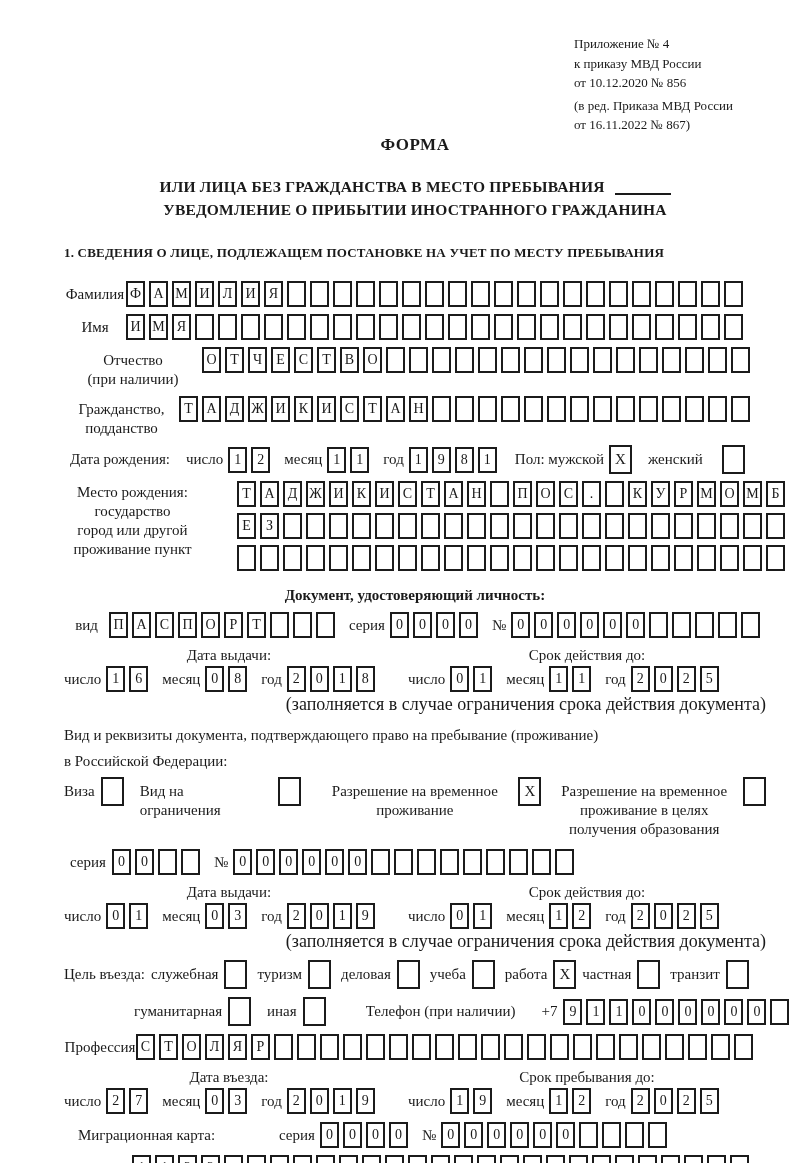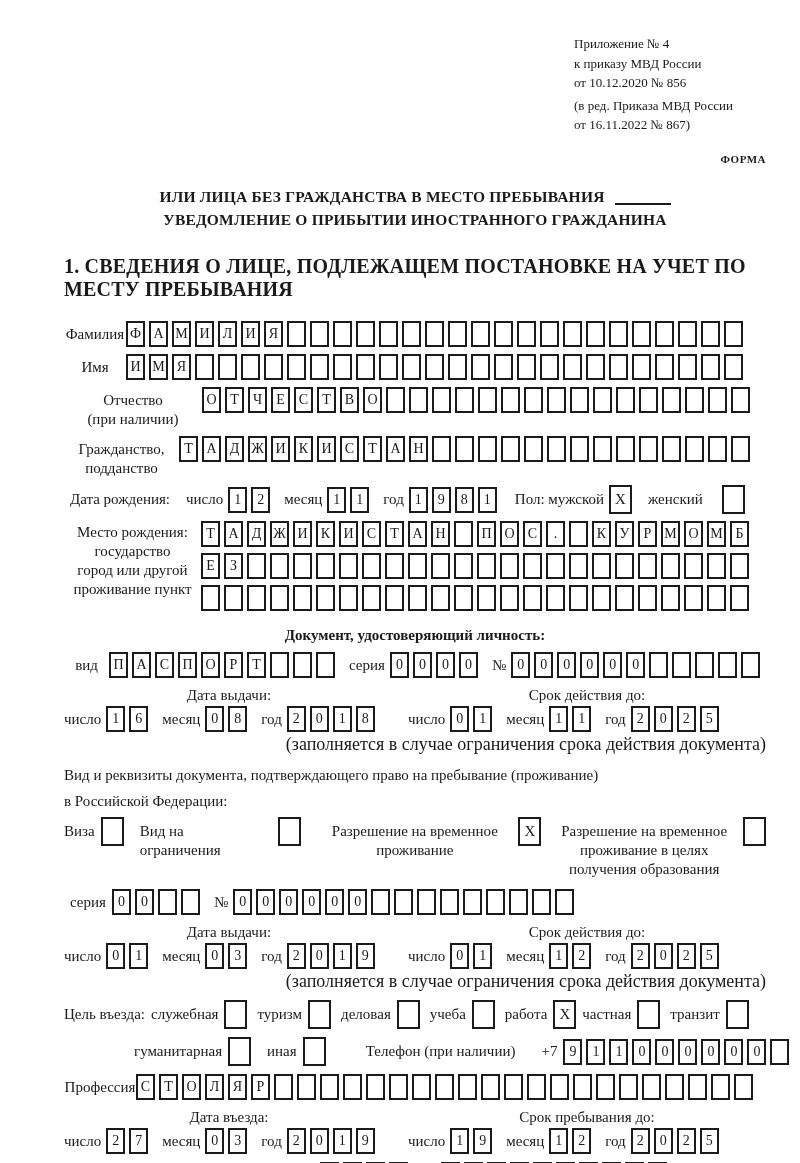--- a/index.html
+++ b/index.html
@@ -4,24 +4,24 @@
 <style>
   html,body { margin:0; padding:0; background:#e8e8e8; }
   .page {
     width:800px; height:1163px; box-sizing:border-box; margin:0 auto;
     background:#ffffff; color:#1a1a1a;
     font-family:"Liberation Serif","DejaVu Serif",serif;
     font-size:15px; padding:34px 34px 20px 64px; overflow:hidden; position:relative;
   }
   .hdr { width:192px; margin-left:auto; font-size:13px; line-height:1.5; }
   .hdr-sub { margin-top:3px; }
-  .forma { text-align:right; font-weight:bold; font-size:11px; letter-spacing:.5px; margin-top:18px; }
+  .forma { text-align:center; font-weight:bold; font-size:17px; letter-spacing:.5px; }
   .title { text-align:center; font-weight:bold; font-size:15.5px; line-height:1.5; margin-top:20px; letter-spacing:.2px; }
   .t-underline { display:inline-block; width:56px; border-bottom:2px solid #1a1a1a; margin-left:10px; transform:translateY(3px); }
-  .sec-h { font-weight:bold; font-size:20px; letter-spacing:.2px; margin-top:24px; margin-bottom:20px; }
+  .sec-h { font-weight:bold; font-size:13px; letter-spacing:.2px; margin-top:24px; margin-bottom:20px; }
   .row { display:flex; align-items:flex-start; margin-bottom:7px;text-align:center; }
   .row.ctr { align-items:center; }
   .lbl { flex:none; line-height:19px; padding-top:4px; }
   .w62 {width:62px;} .w138{width:138px;} .w115{width:115px;} .w137{width:137px;} .w68{width:68px;} .w72{width:72px;} .w45{width:45px;}
   .cells { display:flex; flex:none; }
   .cell {
     flex:none; width:19px; height:26px; box-sizing:border-box; border:2px solid #1b1b1b;
     margin-right:4px; display:inline-flex; align-items:center; justify-content:center;
     font-size:14px; background:#fff;
   }
@@ -222,21 +222,21 @@
         <span class="cell">9</span>
         <span class="cell">8</span>
         <span class="cell">1</span>
       </span>
     <span class="dlbl" style="padding-top:0;padding-left:14px;">Пол: мужской</span>
     <span class="checkbox">X</span>
     <span class="dlbl" style="padding-top:0;padding-left:16px;">женский</span>
     <span class="checkbox gap14"></span>
   </div>
 
-  <div class="row" style="margin-top:4px;">
+  <div class="row" style="margin-top:4px;gap:36px;">
     <span class="lbl w137" style="padding-top:2px;">
       <span>Место рождения:</span><br>
       <span>государство</span><br>
       <span>город или другой</span><br>
       <span>проживание пункт</span>
     </span>
     <span class="stack">
       <span class="cells">
           <span class="cell">Т</span>
           <span class="cell">А</span>

